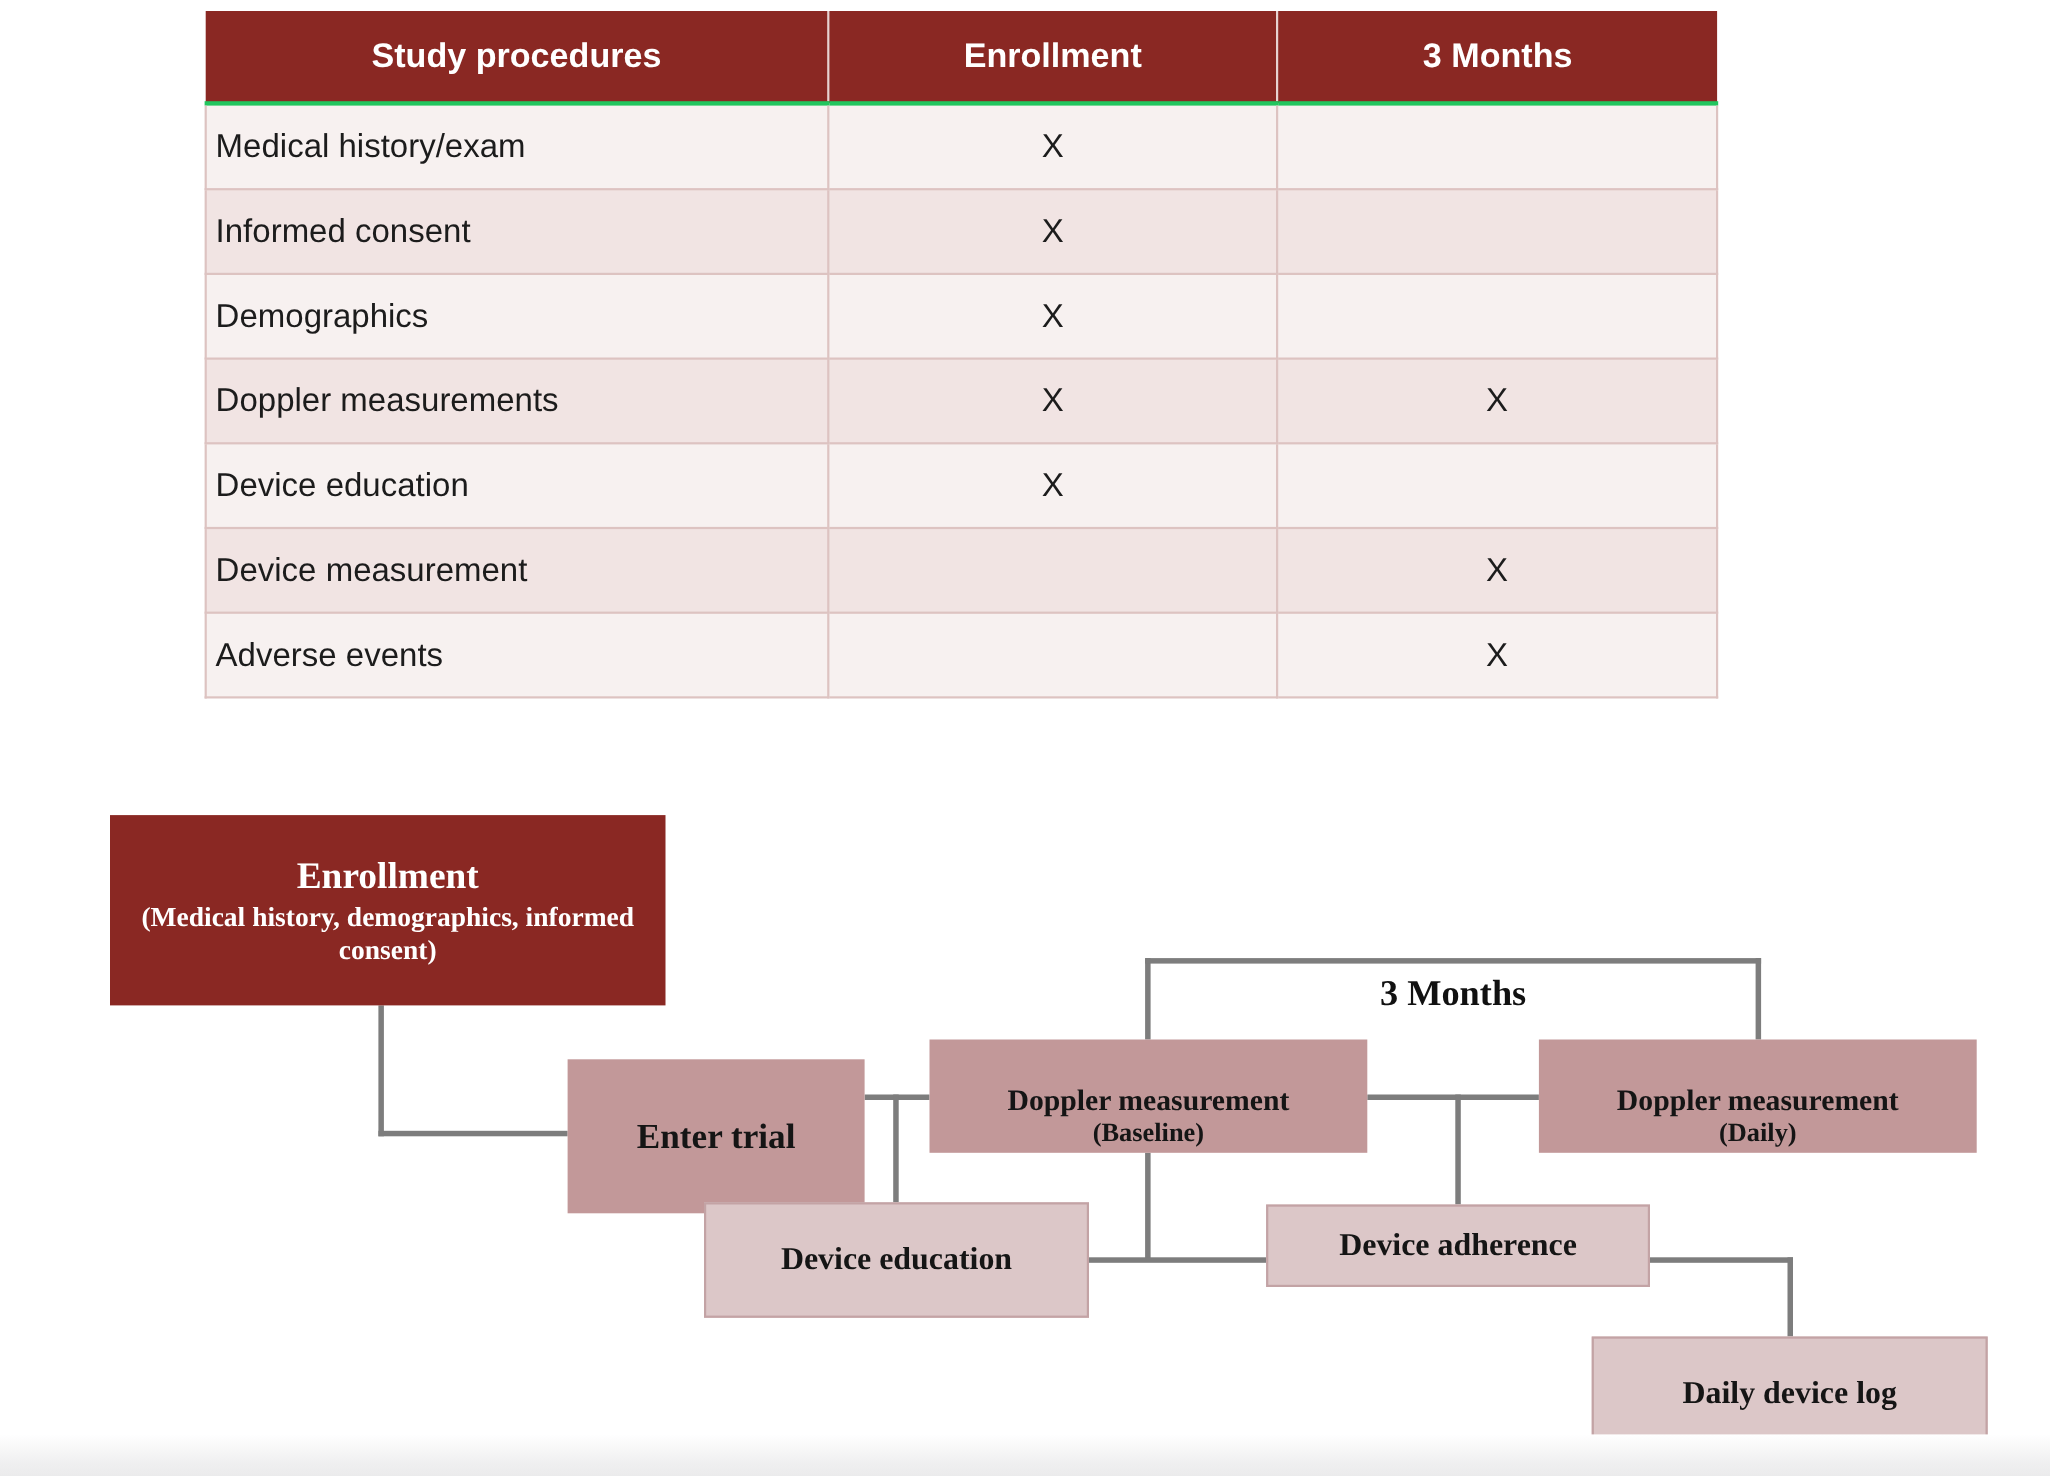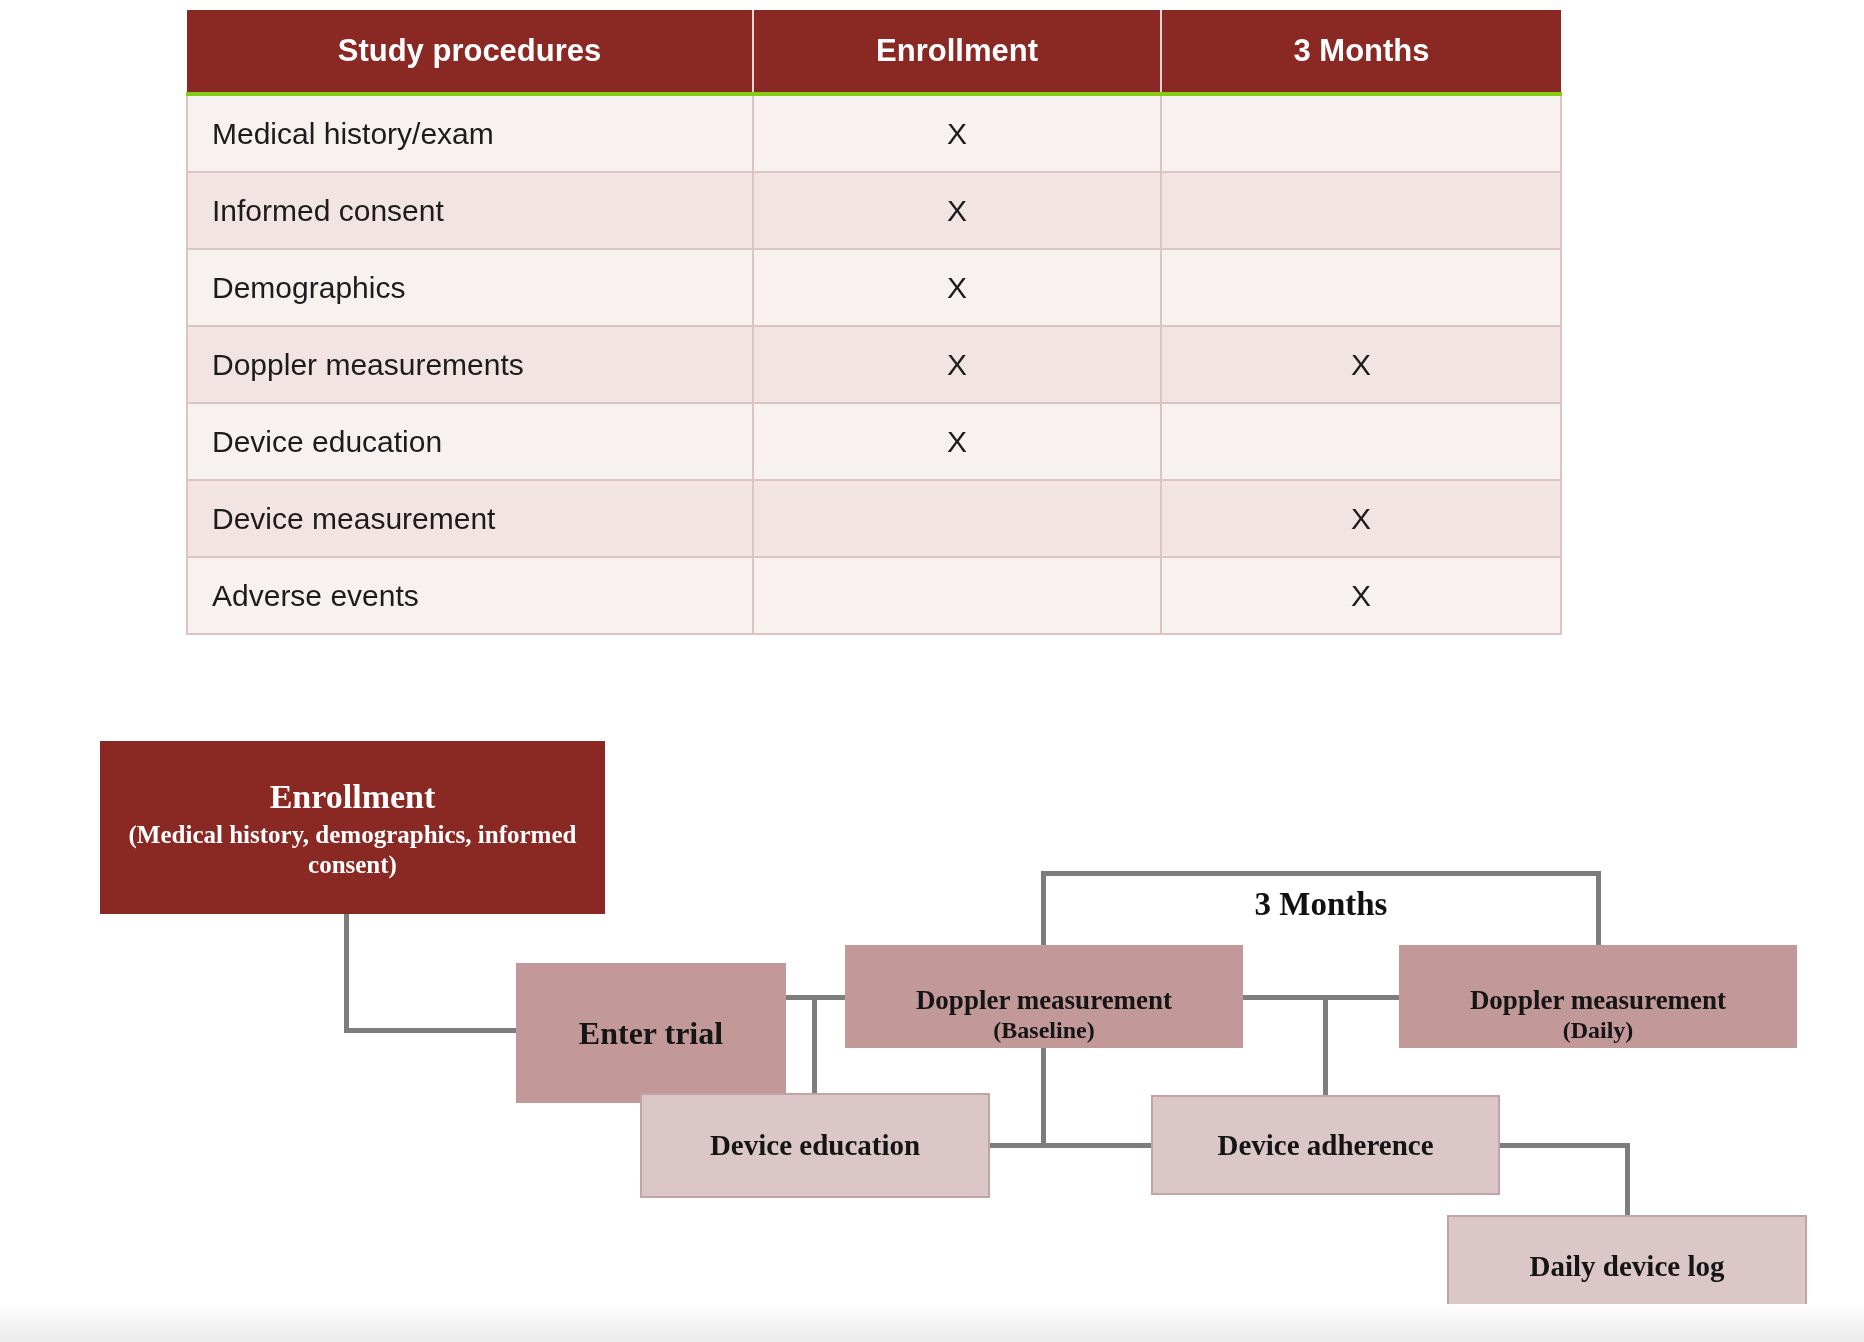--- a/index.html
+++ b/index.html
@@ -30,35 +30,35 @@
   .proc-table col.c3 { width: 400px; }
   .proc-table th {
     height: 80px;
     background: #8a2823;
     color: #ffffff;
     font-size: 31px;
     font-weight: bold;
     text-align: center;
     vertical-align: middle;
     border-left: 2px solid #e7d3d1;
-    border-bottom: 4px solid #84cc16;
+    border-bottom: 4px solid #22c55e;
     margin-left: 34px;
   }
   .proc-table th:first-child { border-left: none; }
   .proc-table td {
     height: 73px;
     font-size: 30px;
     color: #1c1c1c;
     vertical-align: middle;
     border: 2px solid #ddc3c1;
     border-top: none;
   }
   .proc-table tr:nth-child(odd) td  { background: #f7f1f0; }
   .proc-table tr:nth-child(even) td { background: #f1e4e3; }
-  .proc-table td.label { text-align: left; padding-left: 24px; }
+  .proc-table td.label { text-align: left; padding-left: 8px; }
   .proc-table td.mark  { text-align: center; }
 
   
   .box {
     position: absolute;
     display: flex;
     flex-direction: column;
     align-items: center;
     justify-content: center;
     text-align: center;
@@ -197,21 +197,21 @@
 
   <div class="box box-mauve" style="left:1399px; top:945px; width:398px; height:103px;">
     <div class="box-line1">Doppler measurement</div>
     <div class="box-line2">(Daily)</div>
   </div>
 
   <div class="box box-light" style="left:640px; top:1093px; width:350px; height:105px;">
     <div class="single-label">Device education</div>
   </div>
 
-  <div class="box box-light" style="left:1151px; top:1095px; width:349px; height:100px;">
+  <div class="box box-light" style="left:1151px; top:1095px; width:349px; height:75px;">
     <div class="single-label">Device adherence</div>
   </div>
 
   <div class="box box-light" style="left:1447px; top:1215px; width:360px; height:102px;">
     <div class="single-label">Daily device log</div>
   </div>
 
   <div class="page-bottom-edge"></div>
 
 </div>

